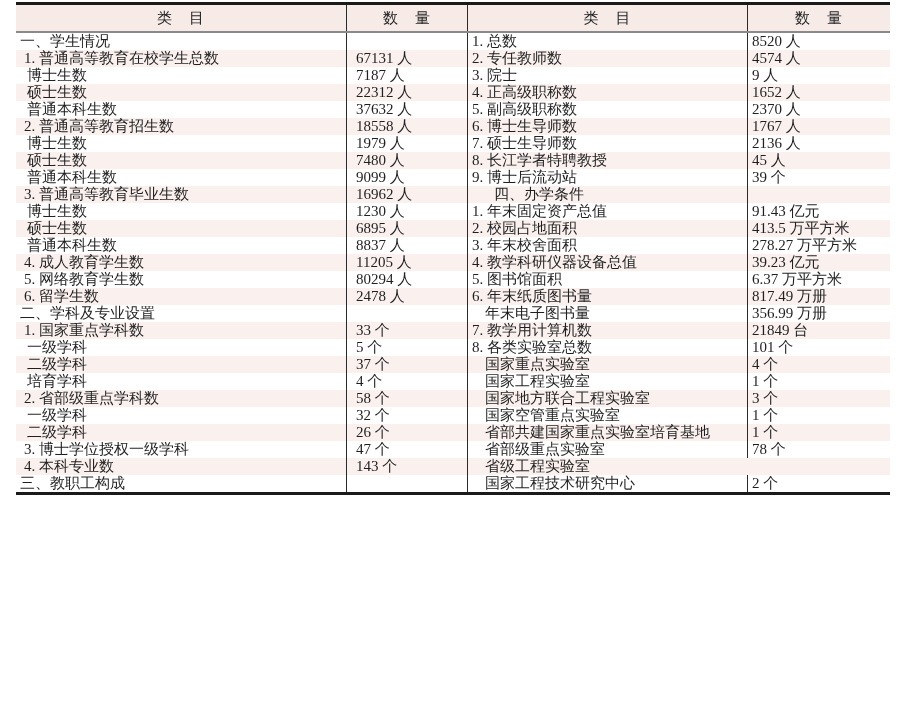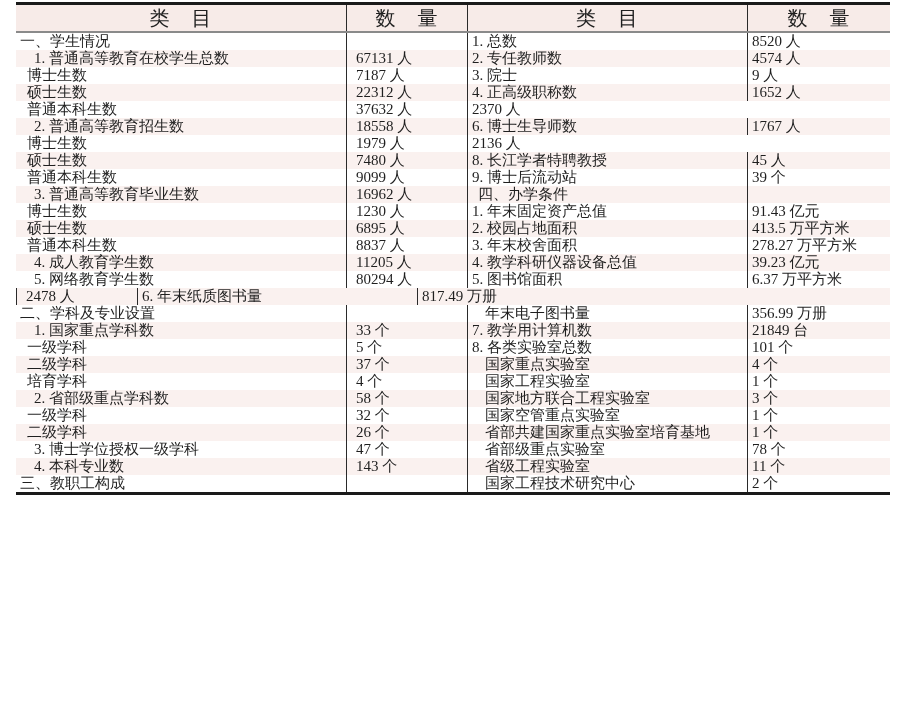--- a/index.html
+++ b/index.html
@@ -33,45 +33,45 @@
   .thead {
     display: flex;
     height: 28px;
     background: var(--header-bg);
     border-bottom: 2px solid var(--separator);
   }
   .th {
     display: flex;
     align-items: center;
     justify-content: center;
-    font-size: 20px;
+    font-size: 15px;
     letter-spacing: 1px;
     color: var(--text);
   }
   .tr { display: flex; height: 17px; }
   .tr:nth-child(even) { background: var(--stripe-bg); }
   .td {
     display: flex;
     align-items: center;
     font-size: 15px;
     white-space: nowrap;
     overflow: hidden;
   }
   
   .col-cat-l { width: 330px; }
   .col-val-l { width: 121px; border-left: 1px solid var(--divider); }
   .col-cat-r { width: 280px; border-left: 1px solid var(--divider); }
   .col-val-r { width: 143px; border-left: 1px solid var(--divider); }
   
-  .left.level-item    { padding-left: 18px; }
+  .left.level-item    { padding-left: 8px; }
   .left.level-section { padding-left: 4px; }
   .left.level-sub     { padding-left: 11px; }
   
   .right.level-item    { padding-left: 4px; }
-  .right.level-section { padding-left: 10px; }
+  .right.level-section { padding-left: 26px; }
   .right.level-sub     { padding-left: 17px; }
   .val-pad-l { padding-left: 9px; }
   .val-pad-r { padding-left: 4px; }
 </style>
 </head>
 <body>
 
 <div class="page">
   <div class="stat-table">
     <div class="thead">
@@ -101,31 +101,33 @@
         </div>
         <div class="tr">
           <div class="td col-cat-l left level-sub">硕士生数</div>
           <div class="td col-val-l val-pad-l">22312 人</div>
           <div class="td col-cat-r right level-item">4. 正高级职称数</div>
           <div class="td col-val-r val-pad-r">1652 人</div>
         </div>
         <div class="tr">
           <div class="td col-cat-l left level-sub">普通本科生数</div>
           <div class="td col-val-l val-pad-l">37632 人</div>
+          <div class="td col-cat-r right level-item">5. 副高级职称数</div>
           <div class="td col-val-r val-pad-r">2370 人</div>
         </div>
         <div class="tr">
           <div class="td col-cat-l left level-item">2. 普通高等教育招生数</div>
           <div class="td col-val-l val-pad-l">18558 人</div>
           <div class="td col-cat-r right level-item">6. 博士生导师数</div>
           <div class="td col-val-r val-pad-r">1767 人</div>
         </div>
         <div class="tr">
           <div class="td col-cat-l left level-sub">博士生数</div>
           <div class="td col-val-l val-pad-l">1979 人</div>
+          <div class="td col-cat-r right level-item">7. 硕士生导师数</div>
           <div class="td col-val-r val-pad-r">2136 人</div>
         </div>
         <div class="tr">
           <div class="td col-cat-l left level-sub">硕士生数</div>
           <div class="td col-val-l val-pad-l">7480 人</div>
           <div class="td col-cat-r right level-item">8. 长江学者特聘教授</div>
           <div class="td col-val-r val-pad-r">45 人</div>
         </div>
         <div class="tr">
           <div class="td col-cat-l left level-sub">普通本科生数</div>
@@ -163,20 +165,21 @@
           <div class="td col-cat-r right level-item">4. 教学科研仪器设备总值</div>
           <div class="td col-val-r val-pad-r">39.23 亿元</div>
         </div>
         <div class="tr">
           <div class="td col-cat-l left level-item">5. 网络教育学生数</div>
           <div class="td col-val-l val-pad-l">80294 人</div>
           <div class="td col-cat-r right level-item">5. 图书馆面积</div>
           <div class="td col-val-r val-pad-r">6.37 万平方米</div>
         </div>
         <div class="tr">
+          <div class="td col-cat-l left level-item">6. 留学生数</div>
           <div class="td col-val-l val-pad-l">2478 人</div>
           <div class="td col-cat-r right level-item">6. 年末纸质图书量</div>
           <div class="td col-val-r val-pad-r">817.49 万册</div>
         </div>
         <div class="tr">
           <div class="td col-cat-l left level-section">二、学科及专业设置</div>
           <div class="td col-val-l val-pad-l"></div>
           <div class="td col-cat-r right level-sub">年末电子图书量</div>
           <div class="td col-val-r val-pad-r">356.99 万册</div>
         </div>
@@ -225,21 +228,20 @@
         <div class="tr">
           <div class="td col-cat-l left level-item">3. 博士学位授权一级学科</div>
           <div class="td col-val-l val-pad-l">47 个</div>
           <div class="td col-cat-r right level-sub">省部级重点实验室</div>
           <div class="td col-val-r val-pad-r">78 个</div>
         </div>
         <div class="tr">
           <div class="td col-cat-l left level-item">4. 本科专业数</div>
           <div class="td col-val-l val-pad-l">143 个</div>
           <div class="td col-cat-r right level-sub">省级工程实验室</div>
-          <div class="td col-val-r val-pad-r">11 个</div>
         </div>
         <div class="tr">
           <div class="td col-cat-l left level-section">三、教职工构成</div>
           <div class="td col-val-l val-pad-l"></div>
           <div class="td col-cat-r right level-sub">国家工程技术研究中心</div>
           <div class="td col-val-r val-pad-r">2 个</div>
         </div>
       </div>
   </div>
 </div>

